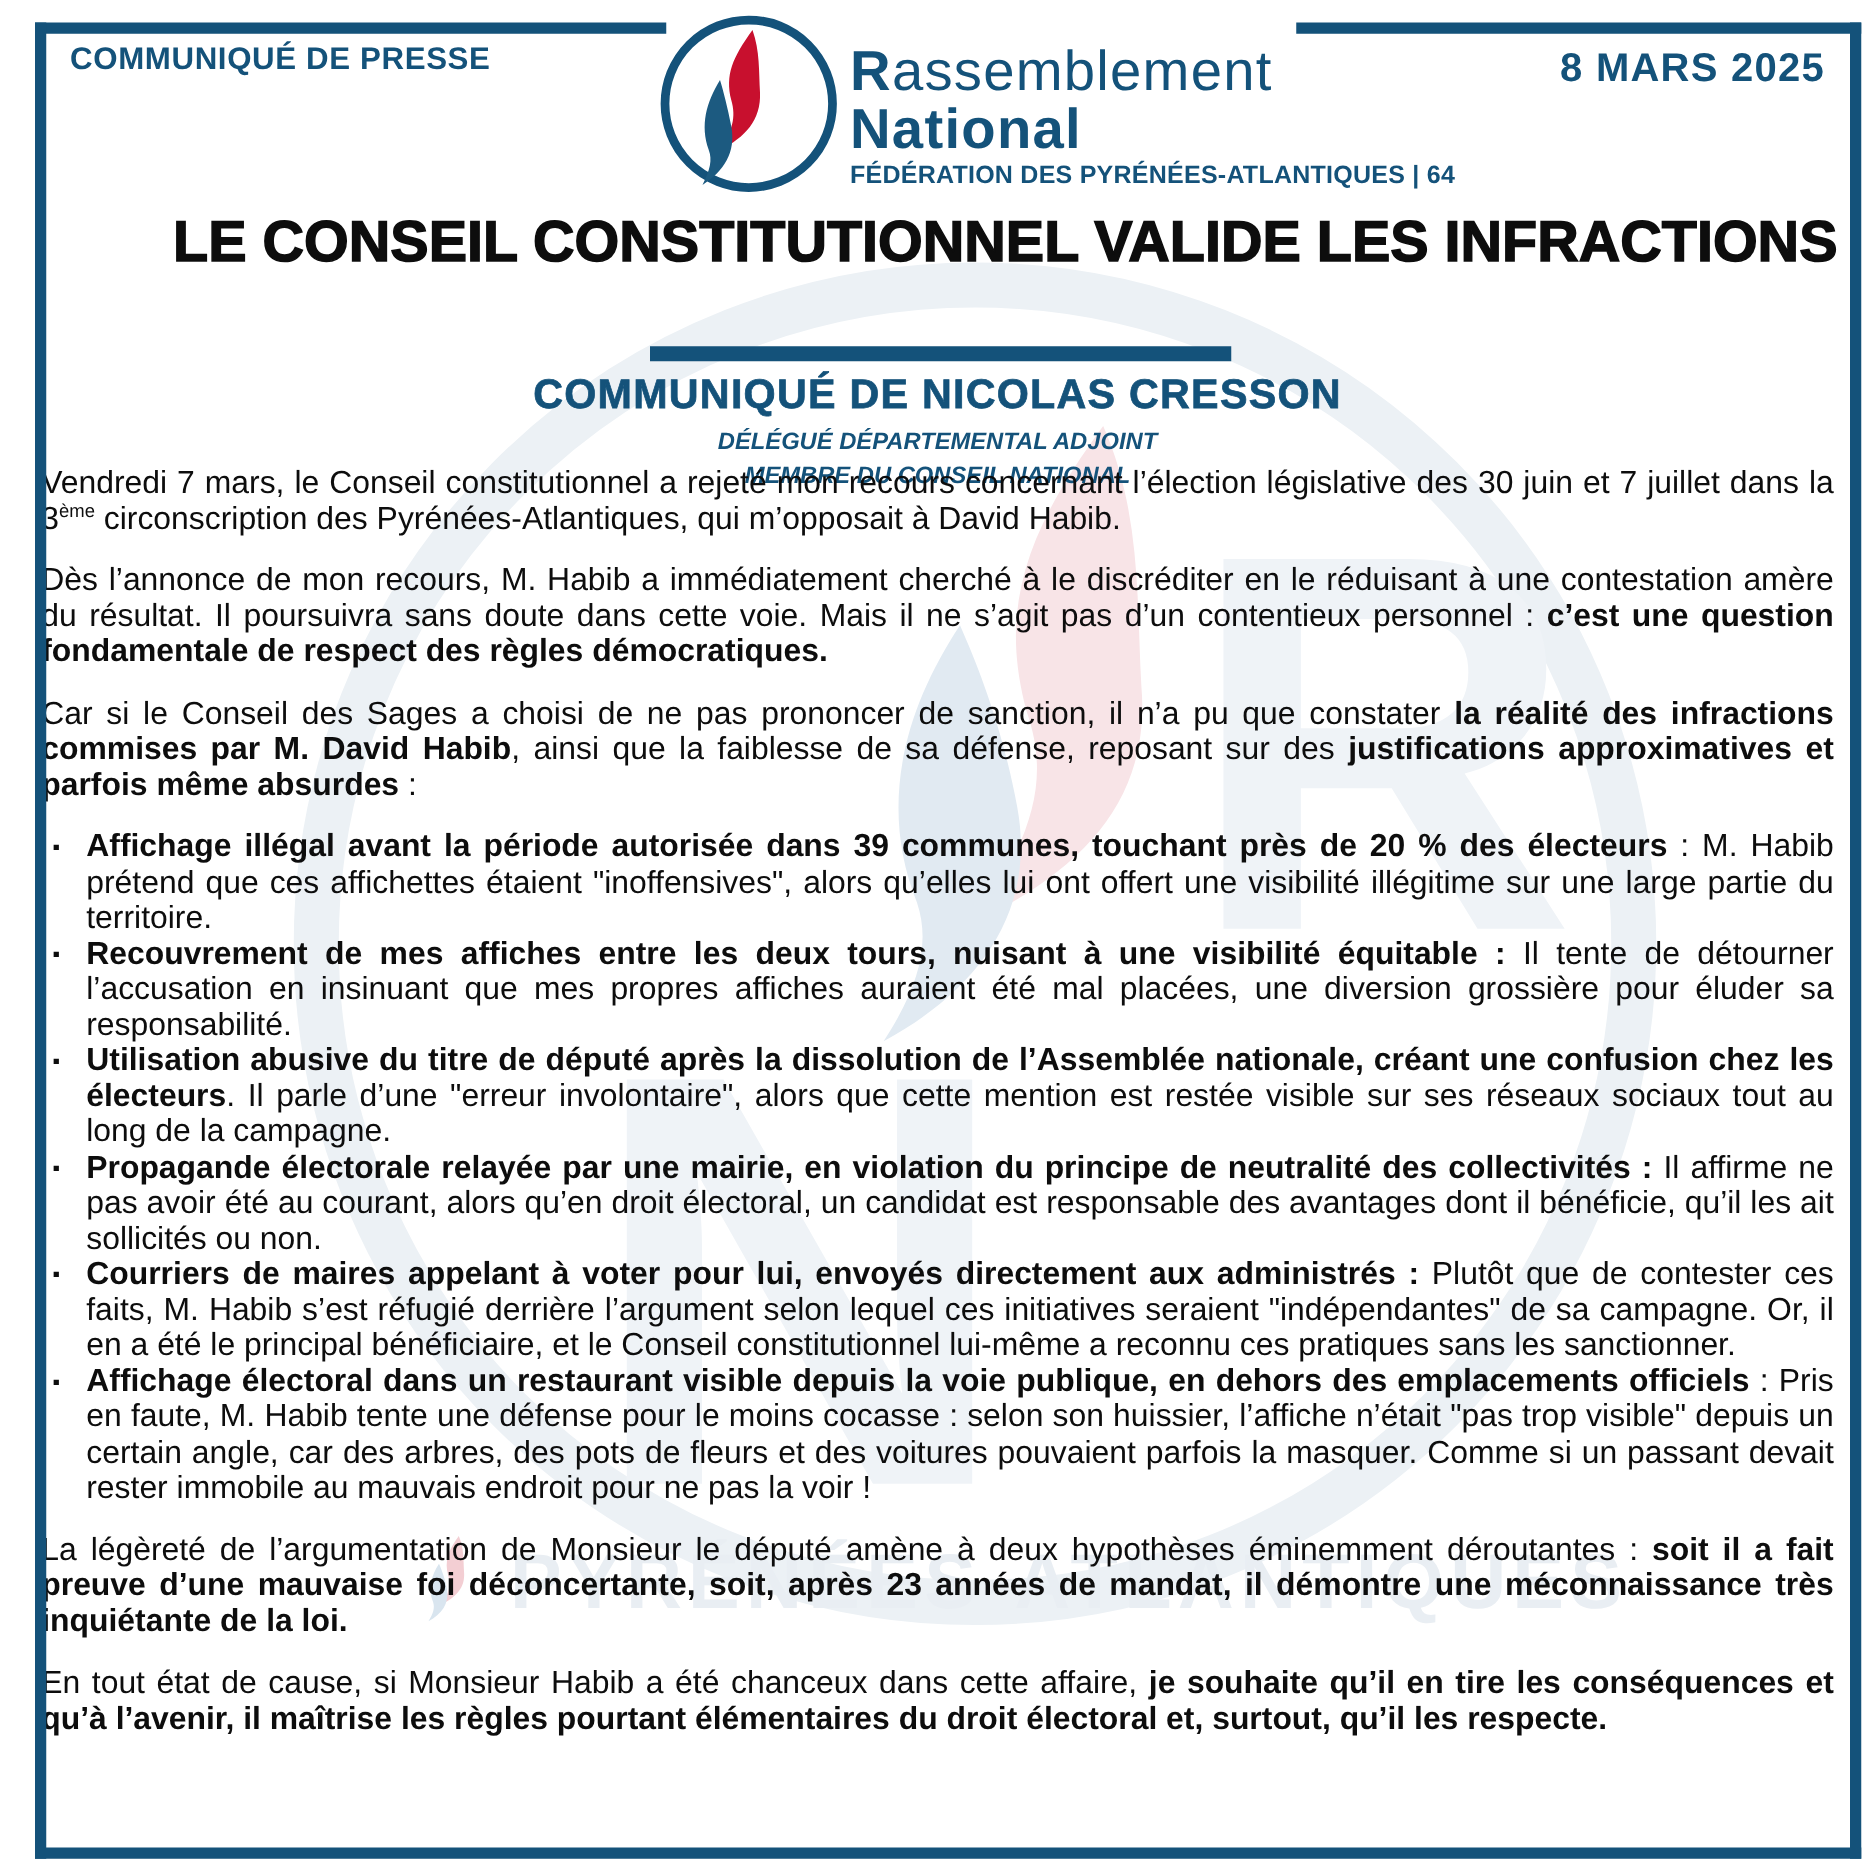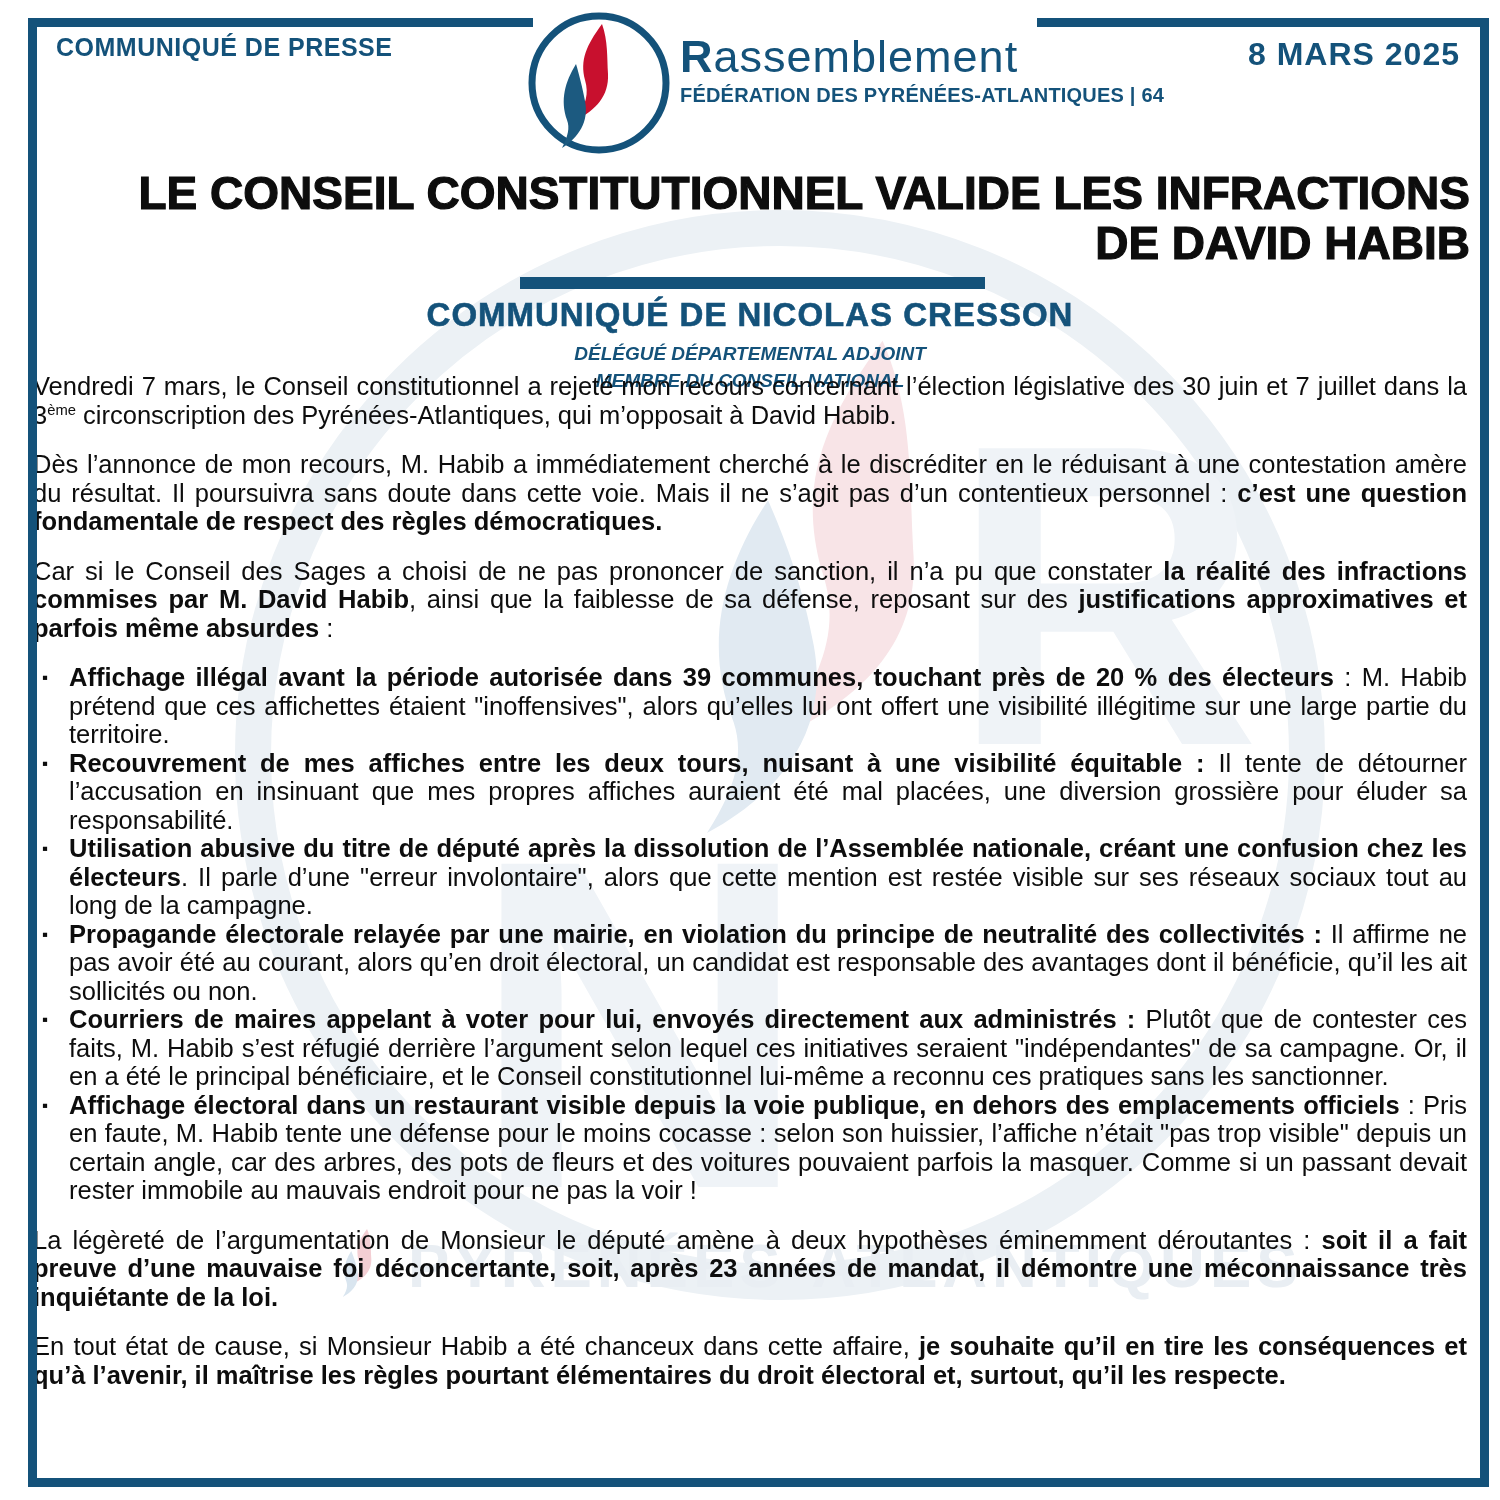--- a/index.html
+++ b/index.html
@@ -89,27 +89,27 @@
   <div class="date">8 MARS 2025</div>
 
   <div class="logo">
     <svg viewBox="0 0 150 150">
       <circle cx="75" cy="75" r="67" fill="none" stroke="#14527a" stroke-width="7"></circle>
       <path d="M78 16 C62 38 56 52 61 72 C65 86 62 96 52 112 C72 102 85 88 84 66 C83 49 84 33 78 16 Z" fill="#c8102e"></path>
       <path d="M52 56 C41 74 36 92 43 112 C46 120 44 128 38 140 C55 129 65 114 61 93 C58 78 55 66 52 56 Z" fill="#1c5a80"></path>
     </svg>
     <div class="logo-text">
       <div class="logo-line1"><span class="initial">R</span><span>assemblement</span></div>
+      <div class="logo-line2">National</div>
       <div class="logo-line3">FÉDÉRATION DES PYRÉNÉES-ATLANTIQUES | 64</div>
     </div>
   </div>
 
   <div class="title">
     <div>LE CONSEIL CONSTITUTIONNEL VALIDE LES INFRACTIONS</div>
-    <div>DE DAVID HABIB</div>
   </div>
 
   <div class="divider"></div>
 
   <div class="subtitle">
     <div class="subtitle-heading">COMMUNIQUÉ DE NICOLAS CRESSON</div>
     <div class="subtitle-role first">DÉLÉGUÉ DÉPARTEMENTAL ADJOINT</div>
     <div class="subtitle-role">MEMBRE DU CONSEIL NATIONAL</div>
   </div>
 

